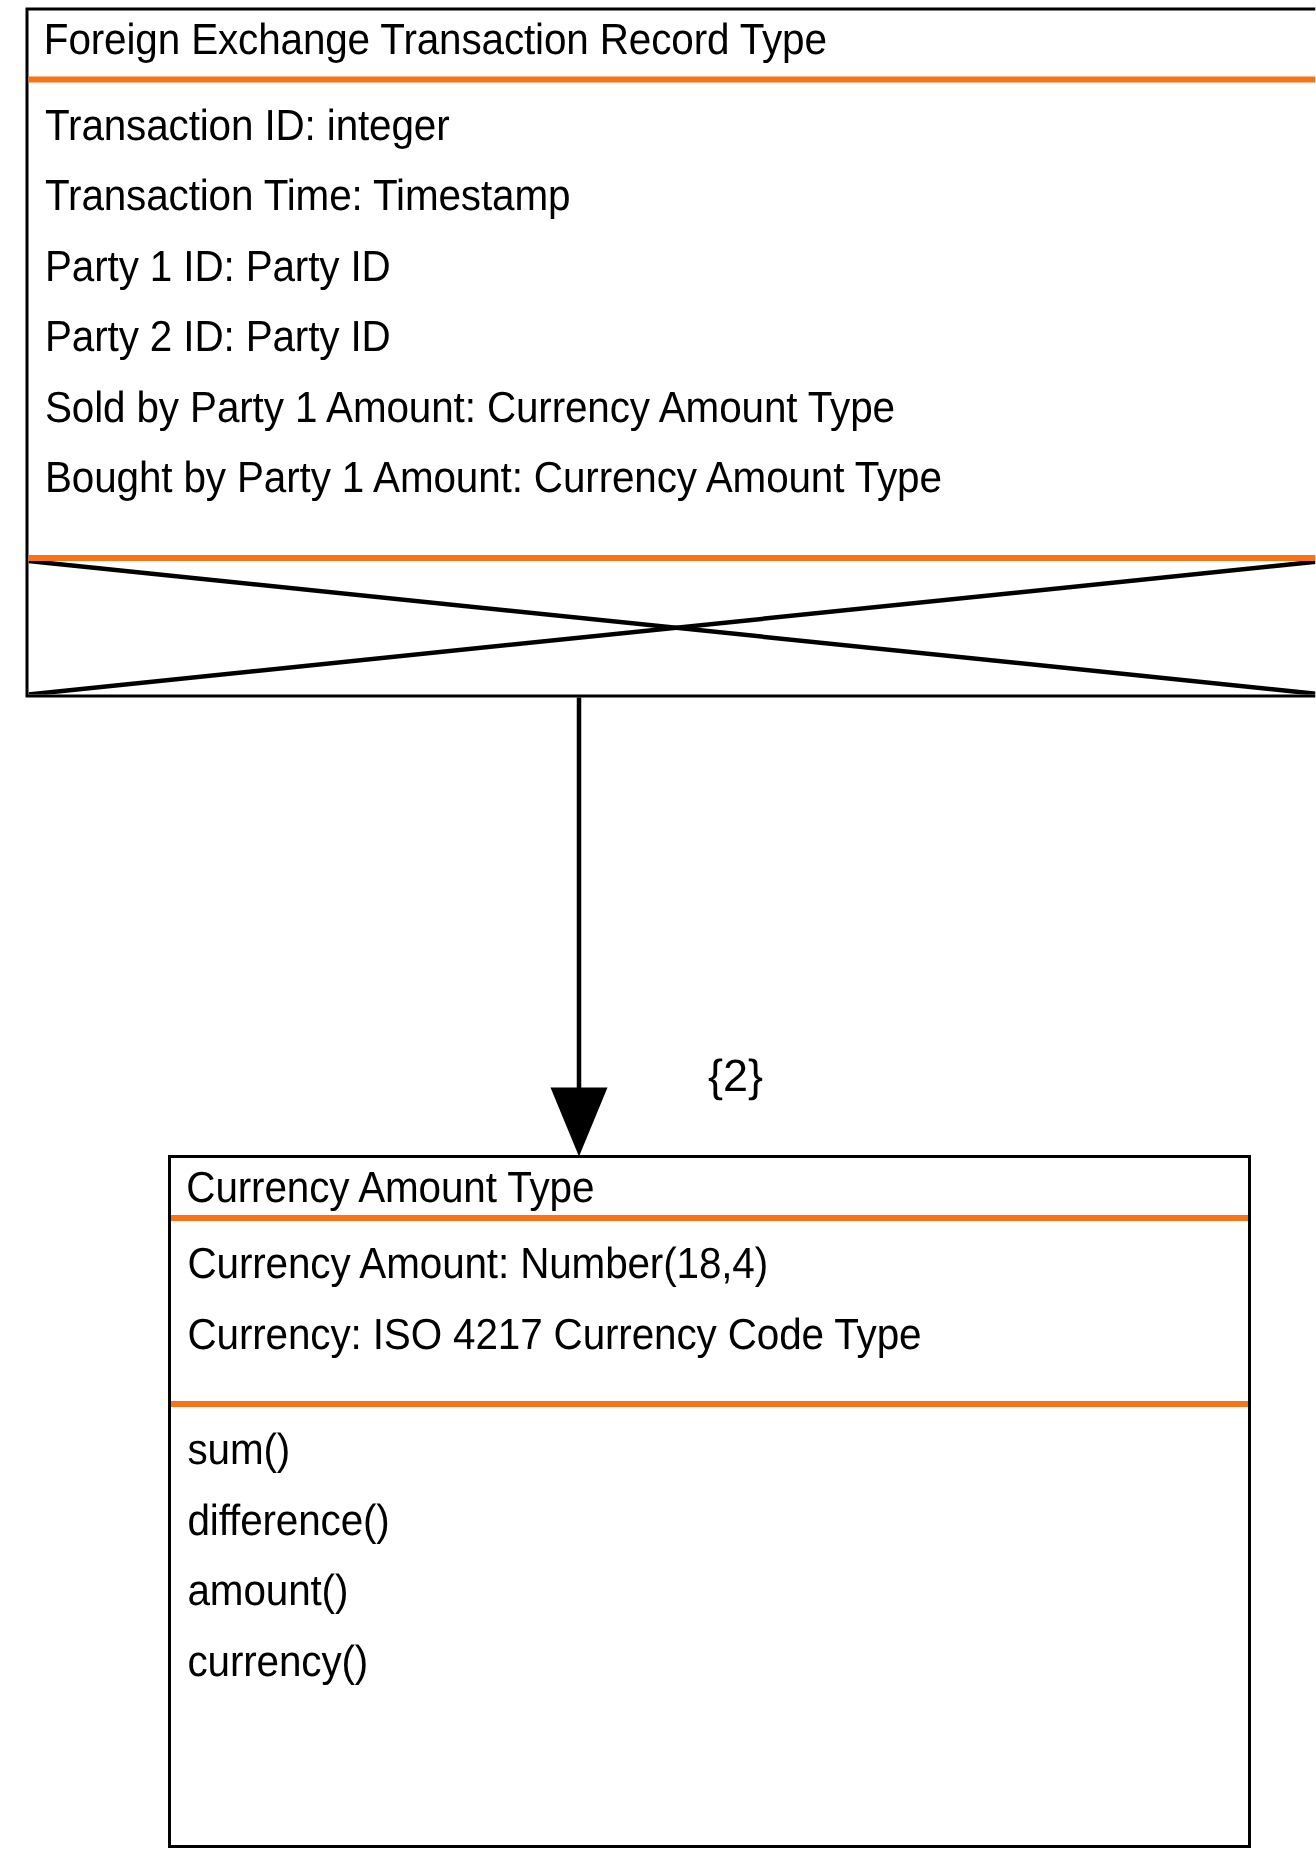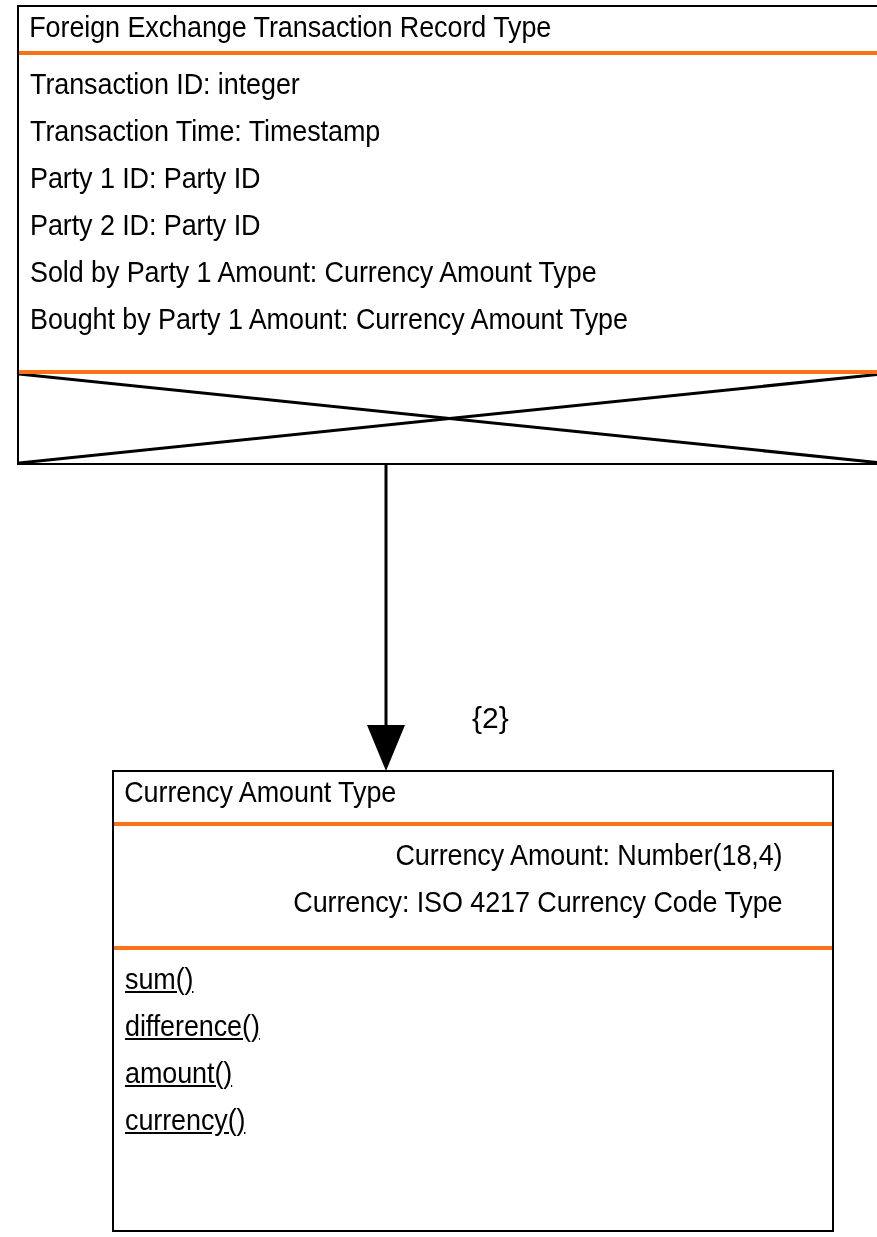--- a/index.html
+++ b/index.html
@@ -114,30 +114,30 @@
 
   <svg class="connector" viewBox="0 0 877 1237">
     <line x1="386" y1="465" x2="386" y2="728" stroke="#000000" stroke-width="3"></line>
     <polygon points="367,725 405,725 386,771" fill="#000000"></polygon>
   </svg>
 
   <div class="multiplicity-label" style="left:472px; top:703px;">{2}</div>
 
   <div class="uml-class" id="class-2" style="left:112px; top:770px; width:722px; height:462px;">
 
-    <div class="uml-compartment" style="height:50px;">
+    <div class="uml-compartment" style="height:38px;">
       <div class="class-name">Currency Amount Type</div>
     </div>
 
-    <div class="uml-compartment divider-top member-list" style="height:124px;text-align:right;">
+    <div class="uml-compartment divider-top member-list" style="height:124px;">
       <div class="member">Currency Amount: Number(18,4)</div>
       <div class="member">Currency: ISO 4217 Currency Code Type</div>
     </div>
 
-    <div class="uml-compartment divider-top member-list" style="height:284px;text-decoration:underline;">
+    <div class="uml-compartment divider-top member-list" style="height:284px;">
       <div class="member">sum()</div>
       <div class="member">difference()</div>
       <div class="member">amount()</div>
       <div class="member">currency()</div>
     </div>
   </div>
 
 </div>
 
 </body></html>

